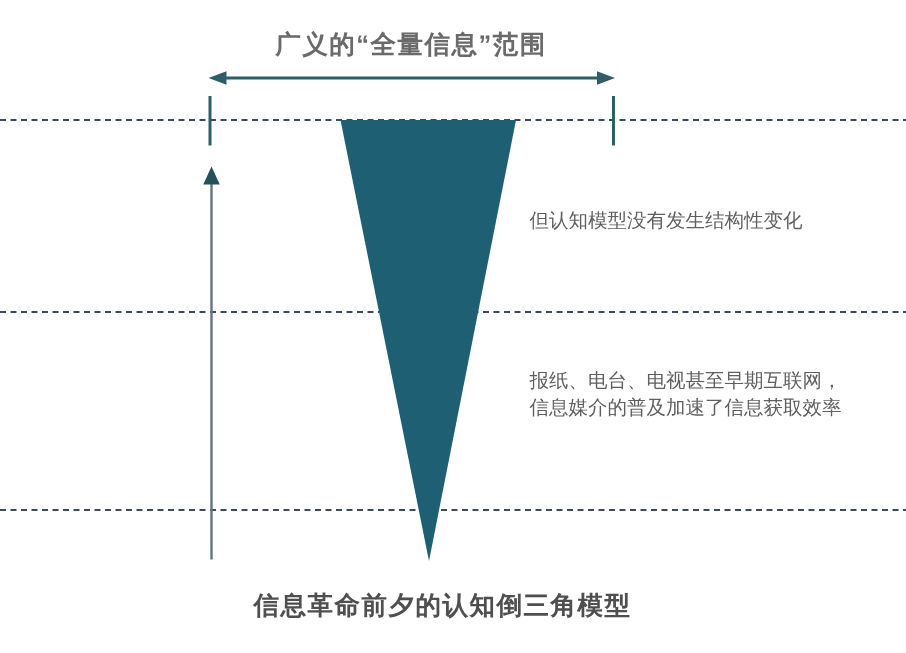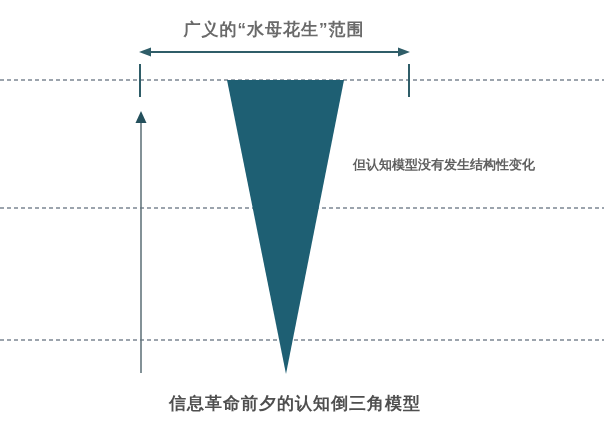--- a/index.html
+++ b/index.html
@@ -62,21 +62,21 @@
     letter-spacing:1px;
     color:var(--title-text);
   }
   .ann{
     position:absolute;
     left:353px;
     font-size:13px;
     line-height:18px;
     color:var(--annotation-text);
   }
-  .ann-upper{top:156px;font-weight:bold;}
+  .ann-upper{top:138px;}
   .ann-lower{top:245px;}
   .caption{
     position:absolute;
     left:0;top:392px;width:590px;
     text-align:center;
     font-size:17px;
     font-weight:700;
     letter-spacing:1px;
     color:var(--caption-text);
   }
@@ -116,21 +116,25 @@
     <line class="tick" x1="409" y1="64" x2="409" y2="97"></line>
 
     <g>
       <line class="up-line" x1="141" y1="122" x2="141" y2="373"></line>
       <polygon class="up-head" points="141,111 135.5,123 146.5,123"></polygon>
     </g>
 
     <polygon class="tri" points="227,80 344,80 286,374"></polygon>
   </svg>
 
-  <div class="title">广义的“水母花生”范围</div>
+  <div class="title">广义的“全量信息”范围</div>
 
   <div class="ann ann-upper">但认知模型没有发生结构性变化</div>
 
+  <div class="ann ann-lower">
+    <div>报纸、电台、电视甚至早期互联网，</div>
+    <div>信息媒介的普及加速了信息获取效率</div>
+  </div>
 
   <div class="caption">信息革命前夕的认知倒三角模型</div>
 
 
 </div>
 
 </body></html>

